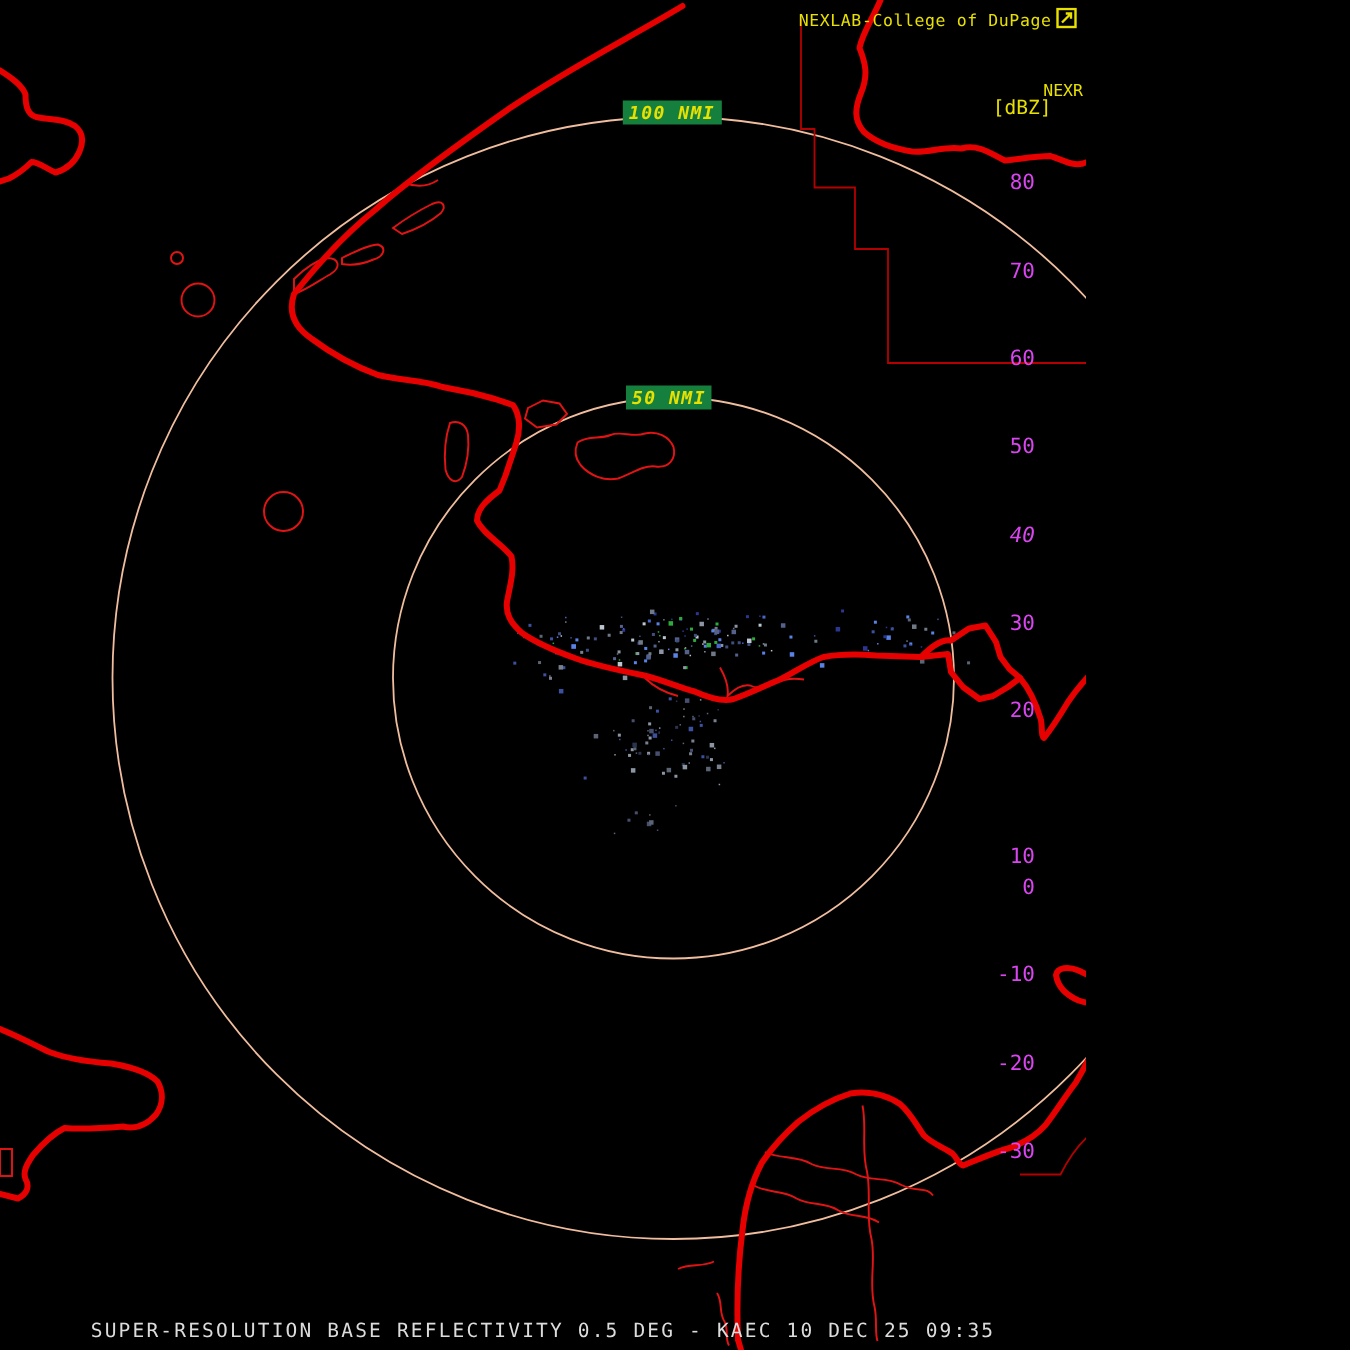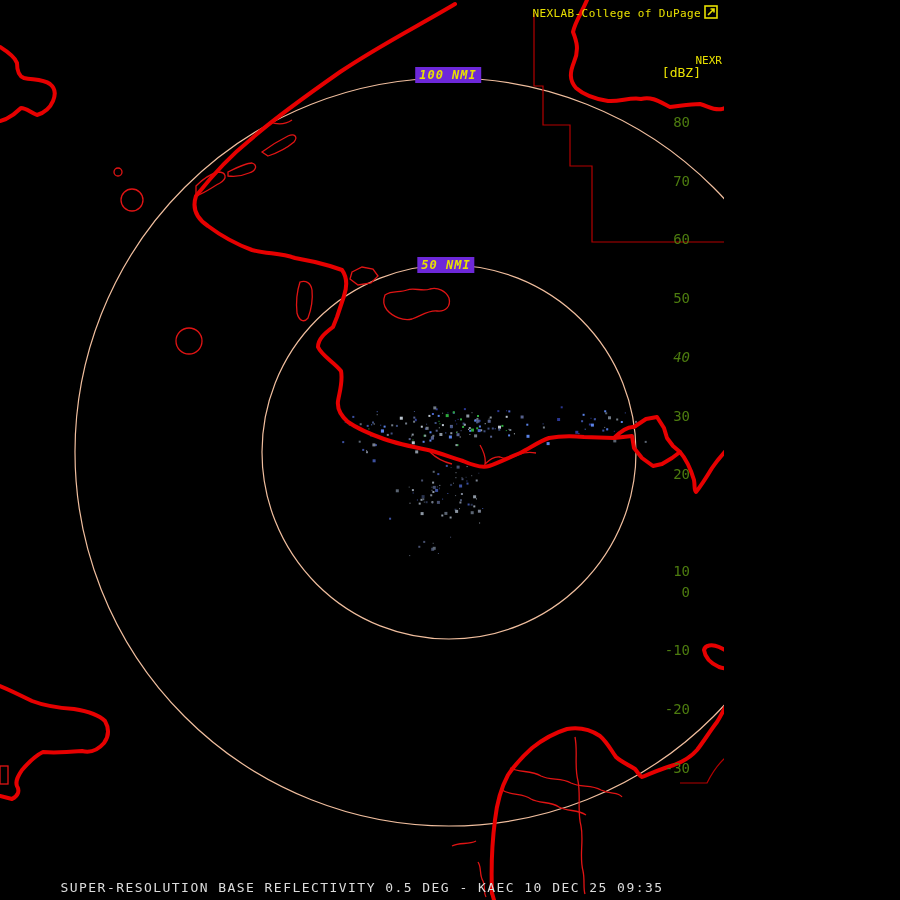--- a/index.html
+++ b/index.html
@@ -4,24 +4,24 @@
 <style>
   html,body{margin:0;padding:0;background:#000;}
   #screen{position:relative;width:724px;height:900px;background:#000;overflow:hidden;
           font-family:"DejaVu Sans Mono","Liberation Mono",monospace;}
   #mapsvg{position:absolute;left:0;top:0;}
   .ytext{position:absolute;color:#E8E000;white-space:pre;}
   #title-bar{top:7px;right:23px;font-size:11px;letter-spacing:.4px;}
   #logo-icon{position:absolute;top:5px;right:5px;width:15px;height:15px;}
   #nexr-label{top:54px;right:2px;font-size:11px;margin-left:14px;}
   #dbz-label{top:65px;right:23px;font-size:13px;}
-  .tick{position:absolute;right:34px;font-size:14px;color:#4d7c0f;text-align:right;line-height:16px;}
+  .tick{position:absolute;right:34px;font-size:14px;color:#d946ef;text-align:right;line-height:16px;}
   #colorbar{position:absolute;left:872px;top:86px;width:20px;height:708px;border:2px solid #fff;}
   .ringlab{position:absolute;color:#E8E000;font-size:12px;font-weight:bold;font-style:italic;
-           background:#6d28d9;padding:1px 4px;transform:translateX(-50%);letter-spacing:1px;}
+           background:#15803d;padding:1px 4px;transform:translateX(-50%);letter-spacing:1px;}
   #ring-100{left:448px;top:67px;}
   #ring-50{left:446px;top:257px;}
   #caption{position:absolute;left:50%;transform:translateX(-50%);top:880px;color:#DCDCDC;
            font-size:13px;letter-spacing:1.45px;white-space:pre;}
 </style>
 </head>
 <body>
 
 <div id="screen">
 

